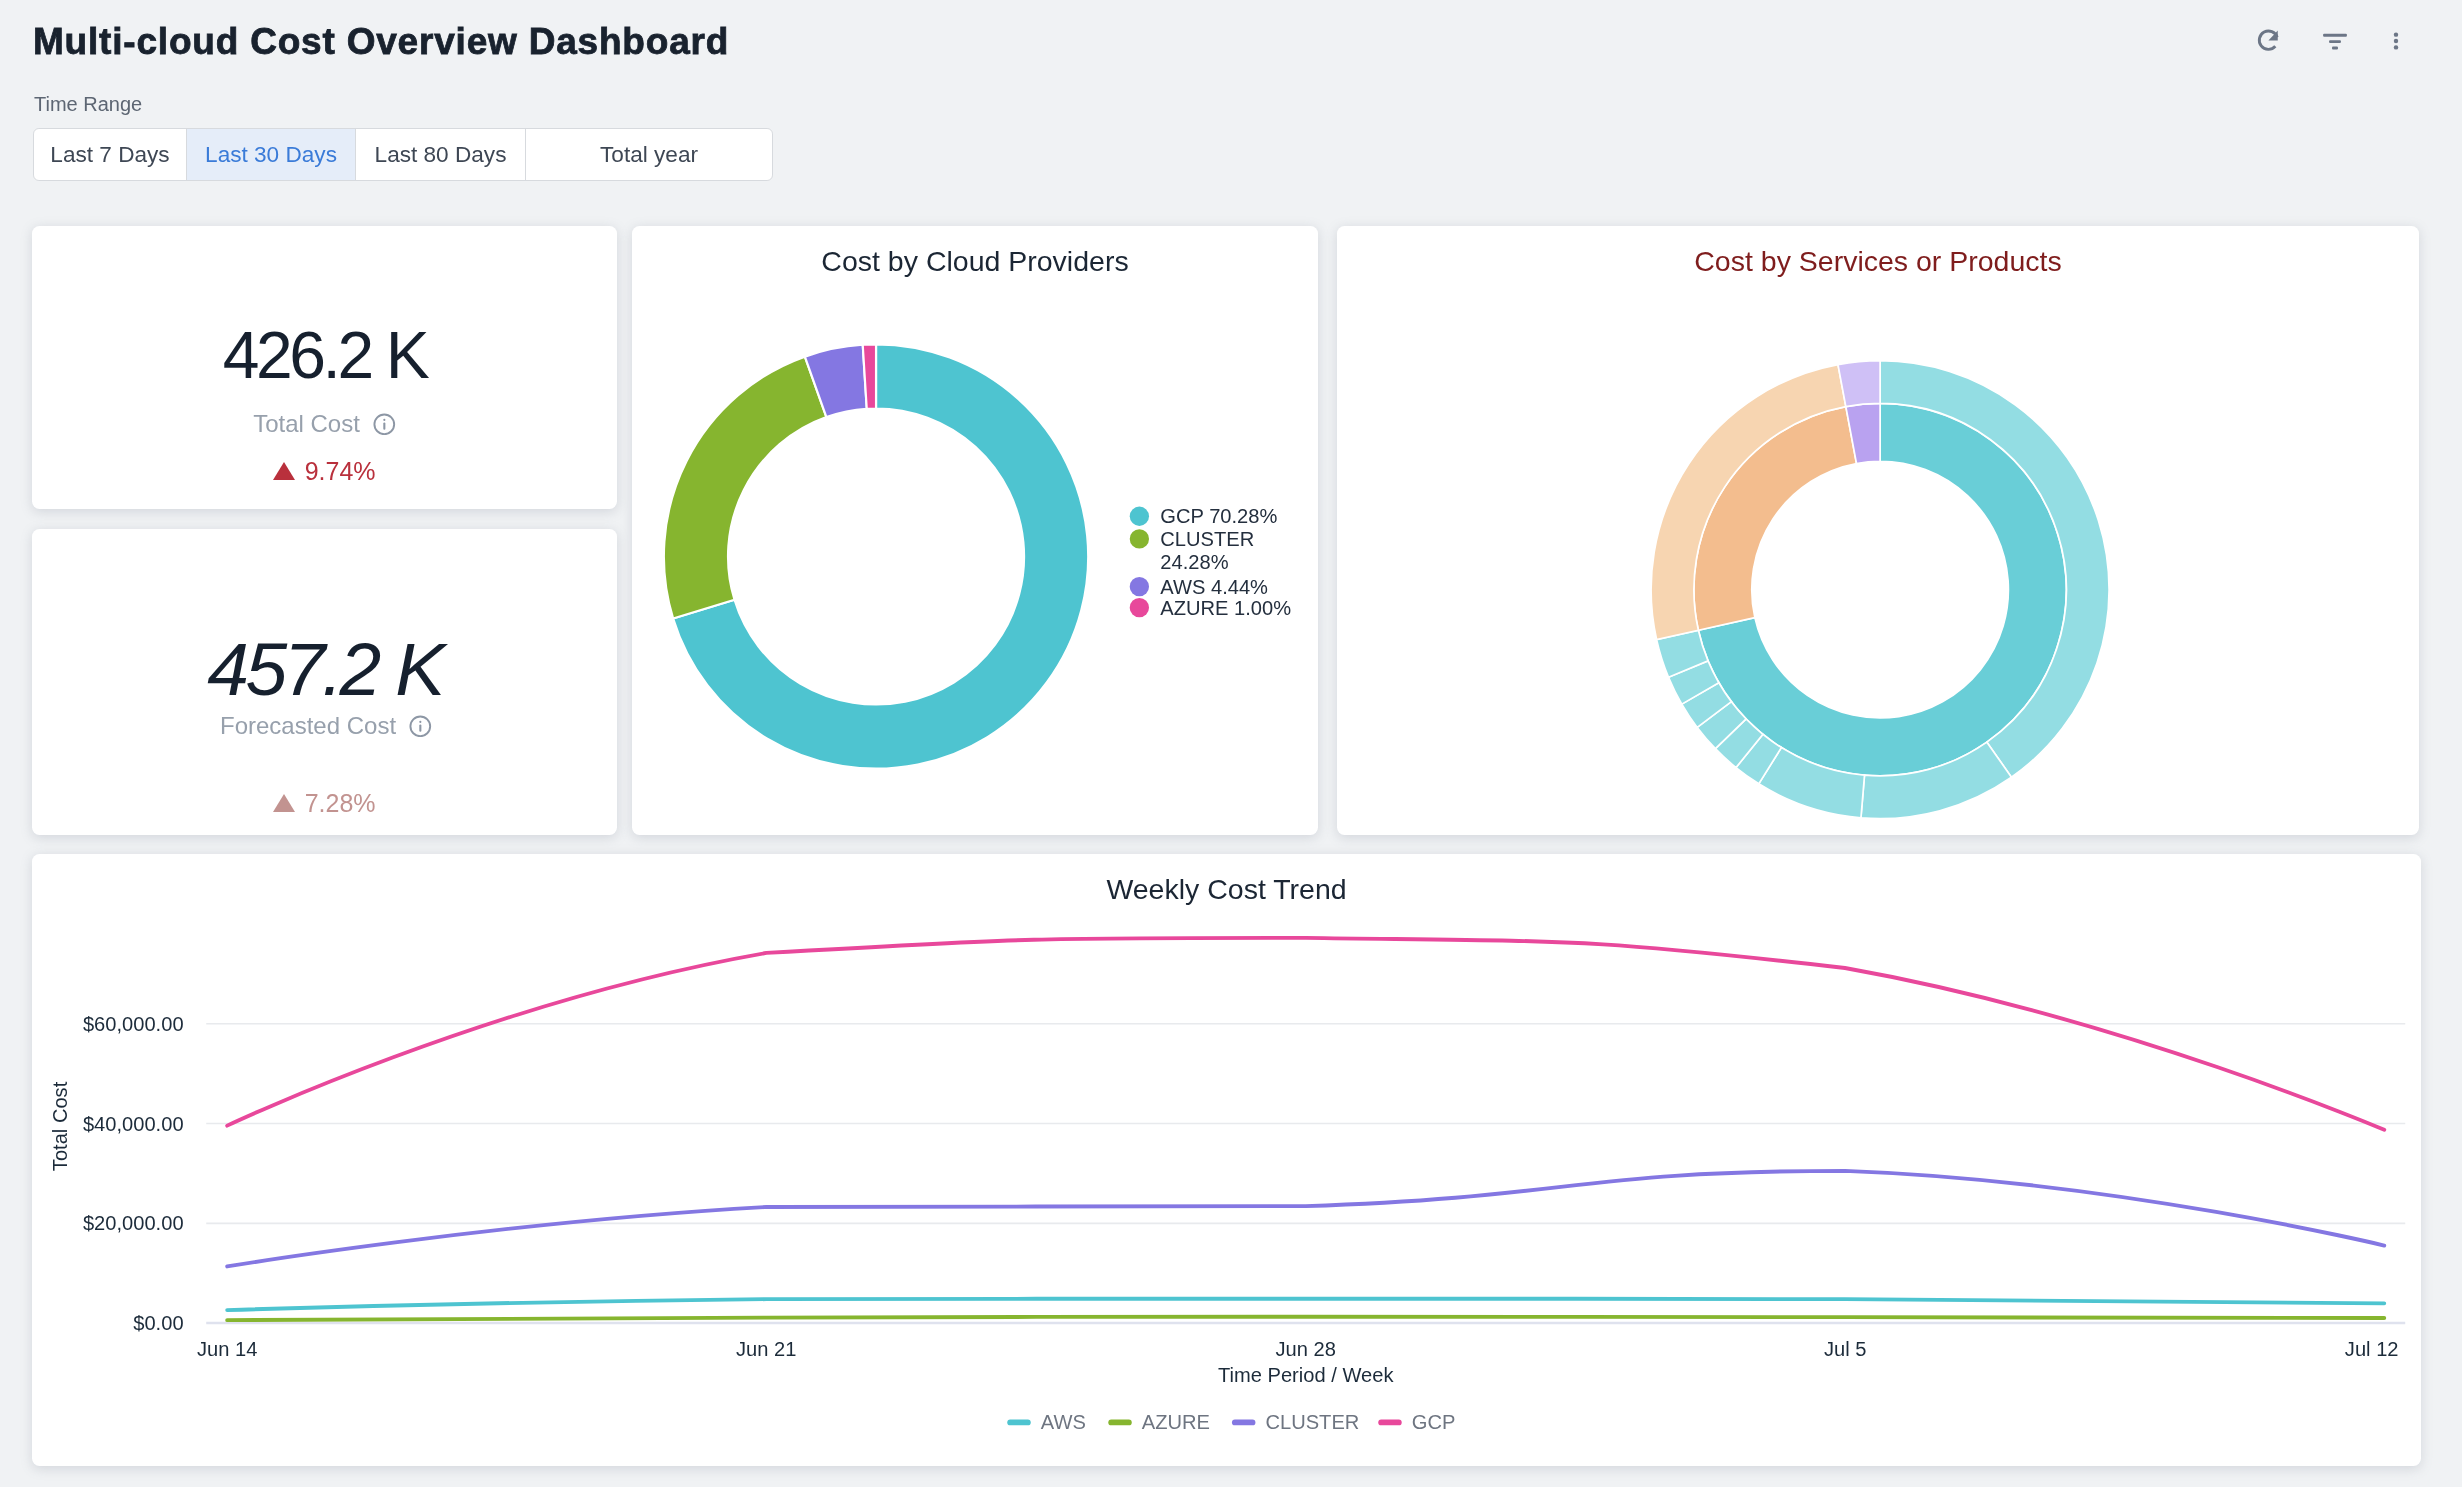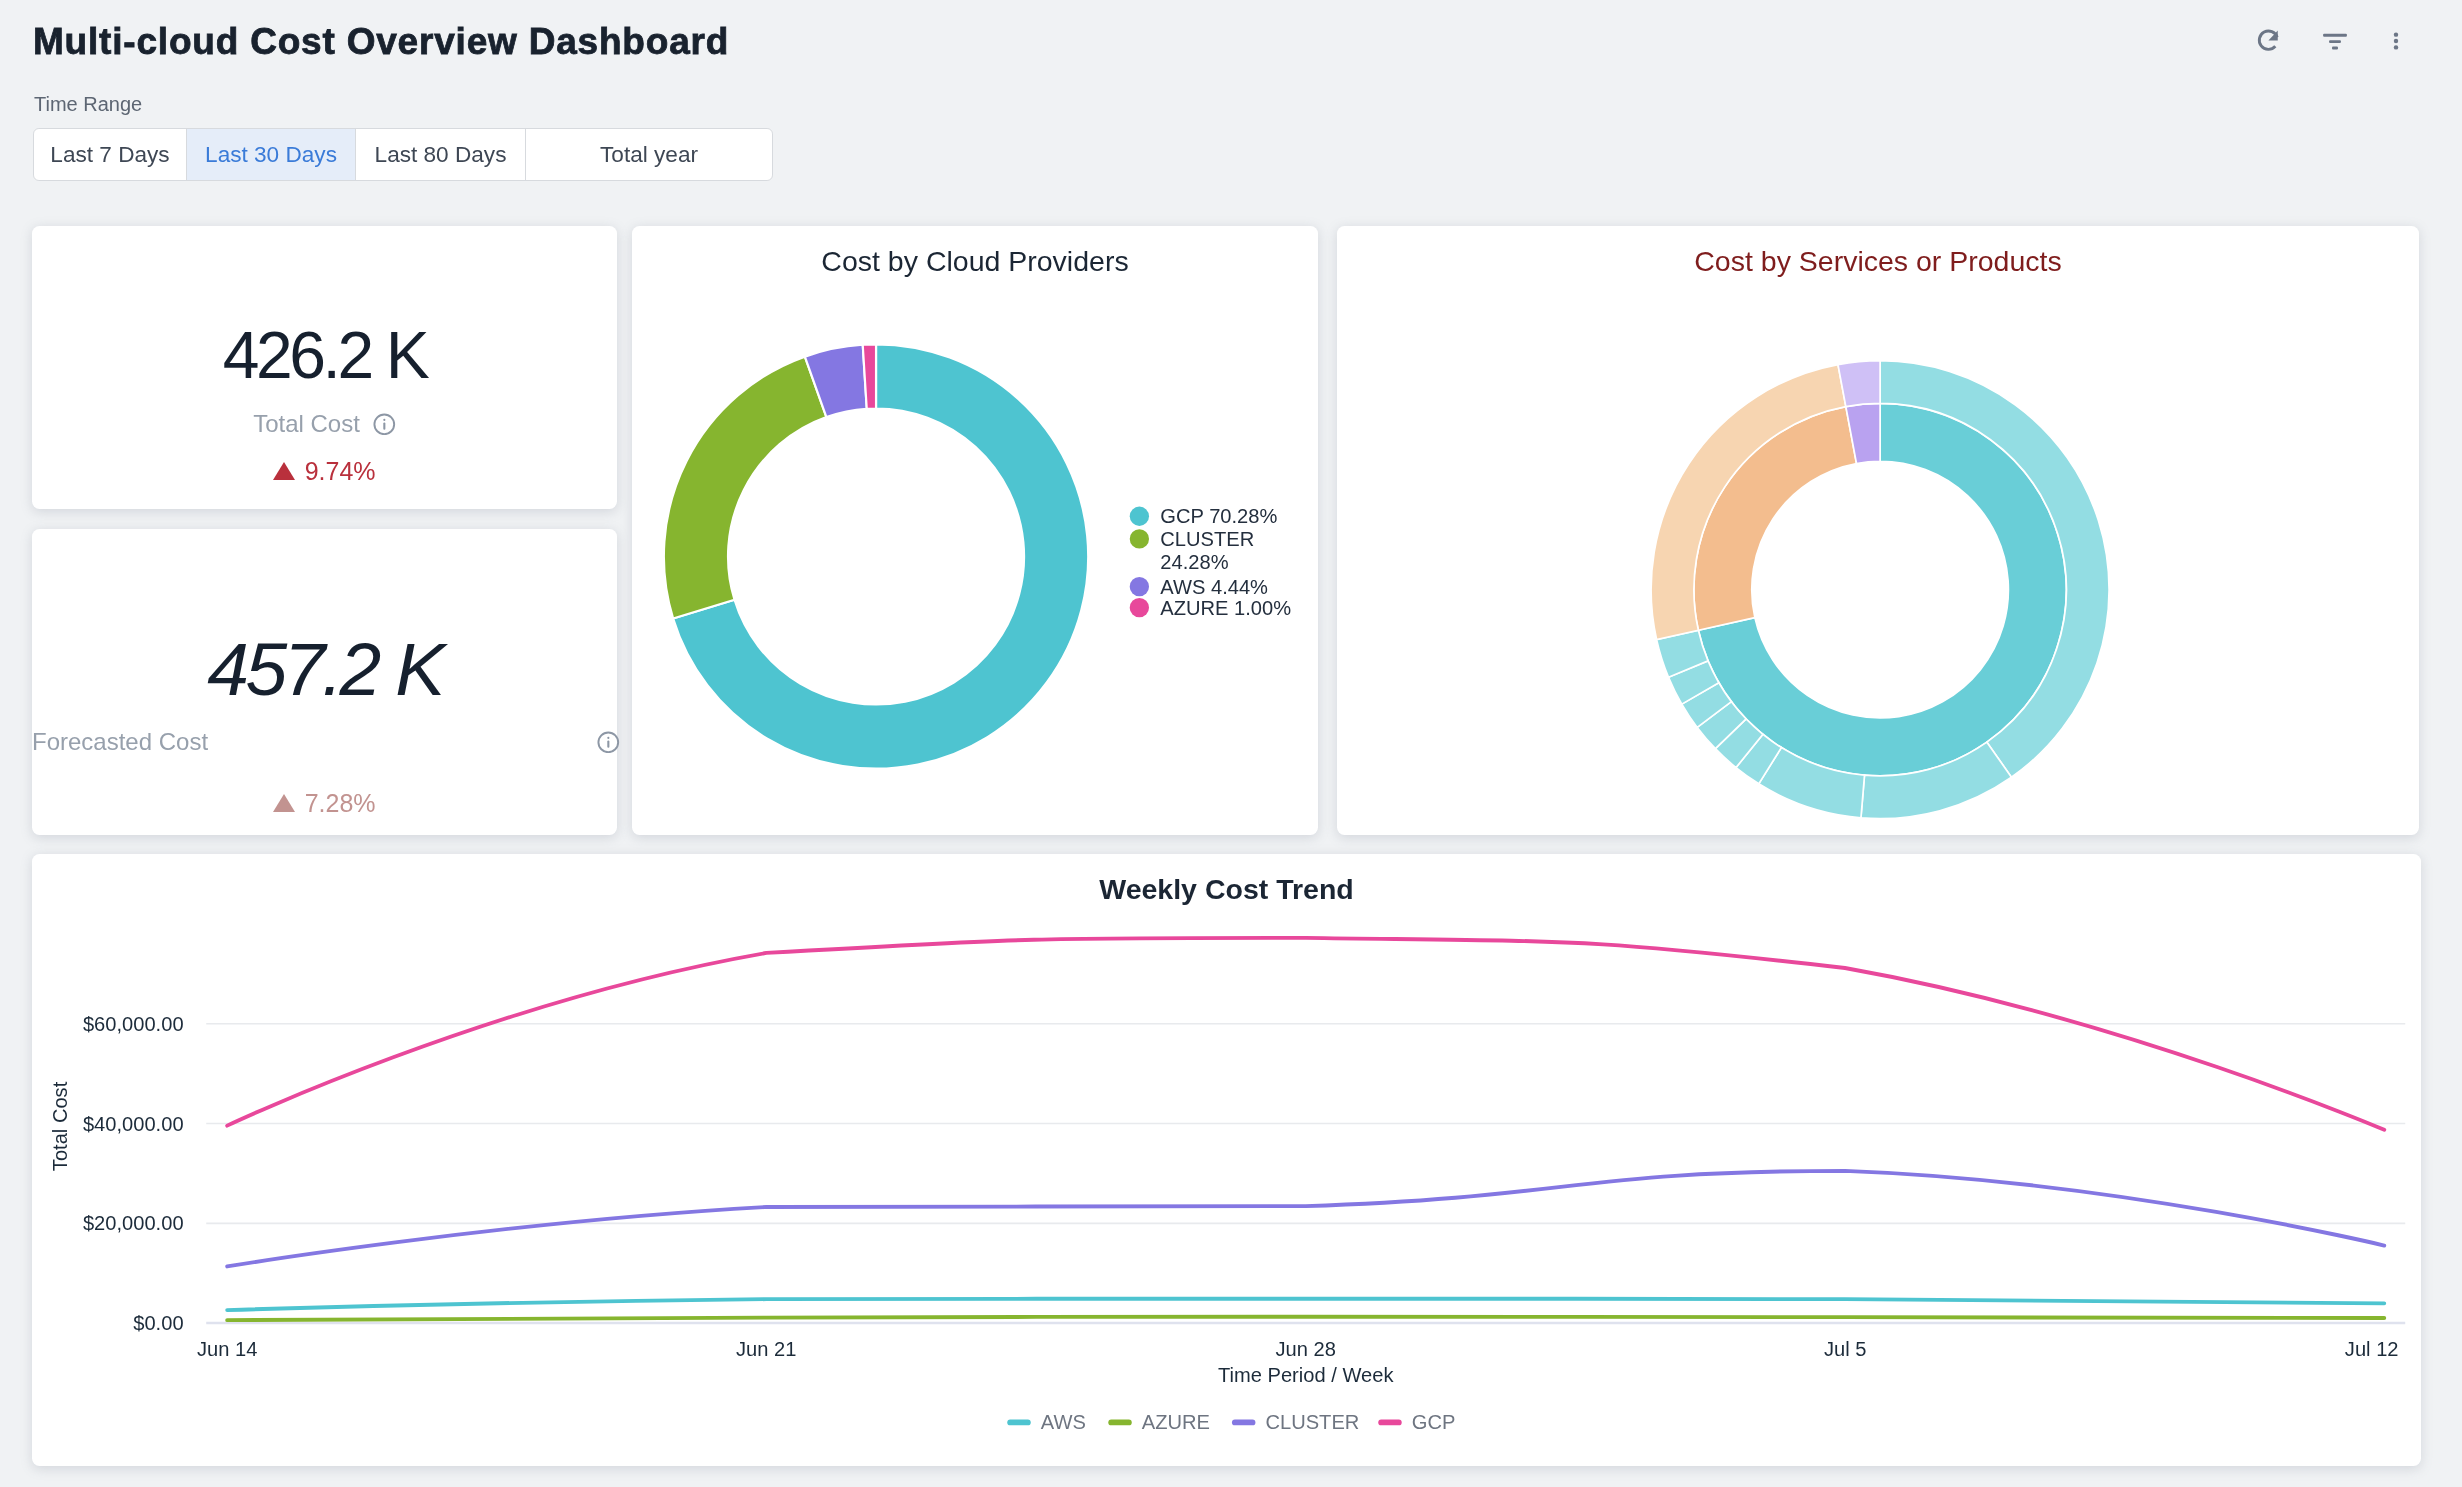--- a/index.html
+++ b/index.html
@@ -49,21 +49,21 @@
     <svg width="22.6" height="22.6" viewBox="0 0 27 27" style="flex:0 0 auto">
       <circle cx="13.5" cy="13.5" r="11.8" fill="none" stroke="#8d97a5" stroke-width="2.3"></circle>
       <rect x="12.3" y="11.4" width="2.5" height="8.6" rx="1.2" fill="#8d97a5"></rect>
       <rect x="12.3" y="7" width="2.5" height="2.6" rx="1.2" fill="#8d97a5"></rect>
     </svg>
   </div>
 <div class="abs" style="left:32px; top:457px; width:585px; text-align:center; font-size:25px; color:#b9303c">
   <span style="display:inline-block; width:0; height:0; border-left:11px solid transparent; border-right:11px solid transparent; border-bottom:18.5px solid #b9303c; margin-right:9.2px; vertical-align:baseline;"></span>9.74%</div>
 
 <div class="abs" style="left:32px; top:642px; width:585px; text-align:center; font-size:75px; letter-spacing:-3.4px; color:#16202e; line-height:54px;font-style:italic;">457.2&nbsp;K</div>
-<div class="abs" style="left:32px; top:728px; width:588px; display:flex; justify-content:space-between; align-items:center; gap:13.4px; font-size:24px; color:#97a0ac">
+<div class="abs" style="left:32px; top:712px; width:588px; display:flex; justify-content:center; align-items:center; gap:13.4px; font-size:24px; color:#97a0ac">
     <span>Forecasted Cost</span>
     <svg width="22.6" height="22.6" viewBox="0 0 27 27" style="flex:0 0 auto">
       <circle cx="13.5" cy="13.5" r="11.8" fill="none" stroke="#8d97a5" stroke-width="2.3"></circle>
       <rect x="12.3" y="11.4" width="2.5" height="8.6" rx="1.2" fill="#8d97a5"></rect>
       <rect x="12.3" y="7" width="2.5" height="2.6" rx="1.2" fill="#8d97a5"></rect>
     </svg>
   </div>
 <div class="abs" style="left:32px; top:789px; width:585px; text-align:center; font-size:25px; color:#c29390">
   <span style="display:inline-block; width:0; height:0; border-left:11px solid transparent; border-right:11px solid transparent; border-bottom:18.5px solid #c29390; margin-right:9.2px; vertical-align:baseline;"></span>7.28%</div>
 
@@ -95,21 +95,21 @@
       <path d="M 502.83 665.02 A 273 273 0 0 1 475.70 645.66 L 507.79 606.03 A 222 222 0 0 0 529.86 621.77 Z" fill="#93dde3" stroke="#ffffff" stroke-width="2"></path>
       <path d="M 475.70 645.66 A 273 273 0 0 1 451.12 623.14 L 487.81 587.71 A 222 222 0 0 0 507.79 606.03 Z" fill="#93dde3" stroke="#ffffff" stroke-width="2"></path>
       <path d="M 451.12 623.14 A 273 273 0 0 1 429.47 597.80 L 470.20 567.10 A 222 222 0 0 0 487.81 587.71 Z" fill="#93dde3" stroke="#ffffff" stroke-width="2"></path>
       <path d="M 429.47 597.80 A 273 273 0 0 1 411.08 570.00 L 455.24 544.50 A 222 222 0 0 0 470.20 567.10 Z" fill="#93dde3" stroke="#ffffff" stroke-width="2"></path>
       <path d="M 411.08 570.00 A 273 273 0 0 1 395.28 537.97 L 442.40 518.46 A 222 222 0 0 0 455.24 544.50 Z" fill="#93dde3" stroke="#ffffff" stroke-width="2"></path>
       <path d="M 395.28 537.97 A 273 273 0 0 1 381.07 493.05 L 430.85 481.93 A 222 222 0 0 0 442.40 518.46 Z" fill="#93dde3" stroke="#ffffff" stroke-width="2"></path>
       <path d="M 381.07 493.05 A 273 273 0 0 1 597.28 165.16 L 606.66 215.29 A 222 222 0 0 0 430.85 481.93 Z" fill="#f7d5b1" stroke="#ffffff" stroke-width="2"></path>
       <path d="M 597.28 165.16 A 273 273 0 0 1 647.50 160.50 L 647.50 211.50 A 222 222 0 0 0 606.66 215.29 Z" fill="#cfc0f6" stroke="#ffffff" stroke-width="2"></path>
     </svg></div>
 
-<div class="abs" style="left:32px; top:873px; width:2389px; text-align:center; font-size:28.5px; font-weight:700; color:#1b2634">Weekly Cost Trend</div>
+<div class="abs" style="left:32px; top:873px; width:2389px; text-align:center; font-size:28.5px; font-weight:400; color:#1b2634">Weekly Cost Trend</div>
 <div class="abs" style="left:32px; top:854px"><svg width="2389" height="612" viewBox="0 0 2848 730" font-family="Liberation Sans, sans-serif">
       <line x1="207" y1="202.5" x2="2830" y2="202.5" stroke="#e8eaed" stroke-width="2"></line>
       <line x1="207" y1="321.5" x2="2830" y2="321.5" stroke="#e8eaed" stroke-width="2"></line>
       <line x1="207" y1="440.5" x2="2830" y2="440.5" stroke="#e8eaed" stroke-width="2"></line>
       <line x1="207" y1="559.5" x2="2830" y2="559.5" stroke="#dfe2ee" stroke-width="3"></line>
       <path d="M 232.00 556.00 C 232.00 556.00 553.62 554.00 875.25 553.00 C 1196.87 552.00 1196.87 552.13 1518.50 552.00 C 1840.12 552.00 1840.13 552.13 2161.75 552.50 C 2483.38 552.88 2805.00 553.50 2805.00 553.50 " fill="none" stroke="#86b52f" stroke-width="4.6" stroke-linecap="round"></path>
       <path d="M 232.00 544.00 C 232.00 544.00 553.59 534.38 875.25 531.00 C 1196.84 530.50 1196.88 530.50 1518.50 530.50 C 1840.12 530.50 1840.13 530.50 2161.75 531.00 C 2483.38 532.38 2805.00 536.00 2805.00 536.00 " fill="none" stroke="#4ec4d0" stroke-width="4.6" stroke-linecap="round"></path>
       <path d="M 232.00 492.00 C 232.00 492.00 552.65 439.05 875.25 421.00 C 1195.90 420.00 1197.22 421.00 1518.50 420.00 C 1840.47 409.24 1841.31 378.00 2161.75 378.00 C 2484.56 389.79 2805.00 467.00 2805.00 467.00 " fill="none" stroke="#8477e2" stroke-width="4.6" stroke-linecap="round"></path>
       <path d="M 232.00 324.00 C 232.00 324.00 545.84 175.36 875.25 118.00 C 1189.09 100.00 1197.06 100.00 1518.50 100.00 C 1840.31 104.50 1846.80 100.00 2161.75 136.00 C 2490.05 194.44 2805.00 329.00 2805.00 329.00 " fill="none" stroke="#e8489b" stroke-width="4.6" stroke-linecap="round"></path>
       <text x="180" y="202.5" font-size="24" fill="#1c2b3a" text-anchor="end" dominant-baseline="central">$60,000.00</text>

